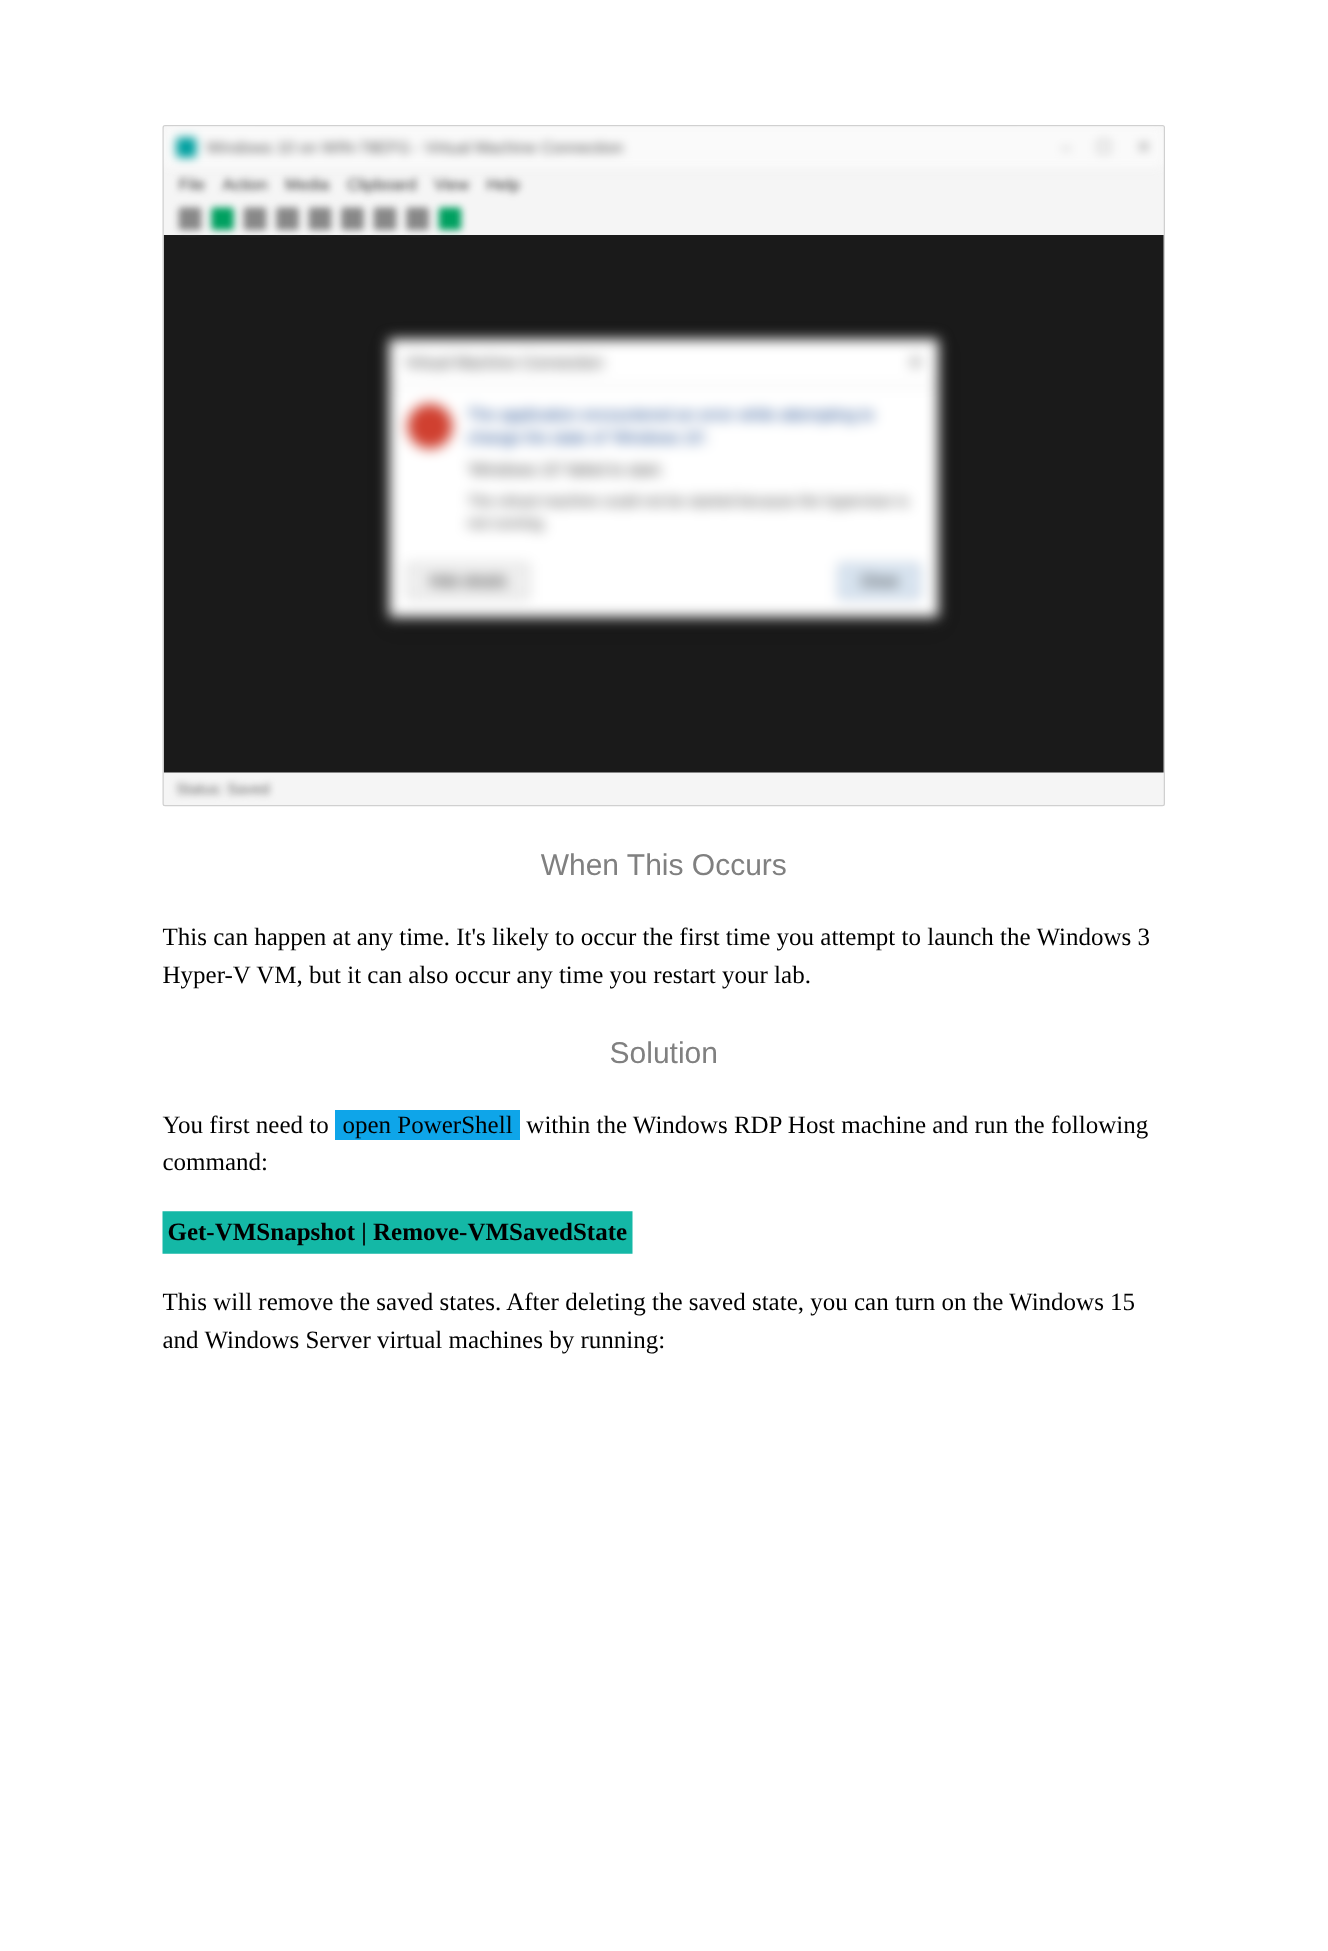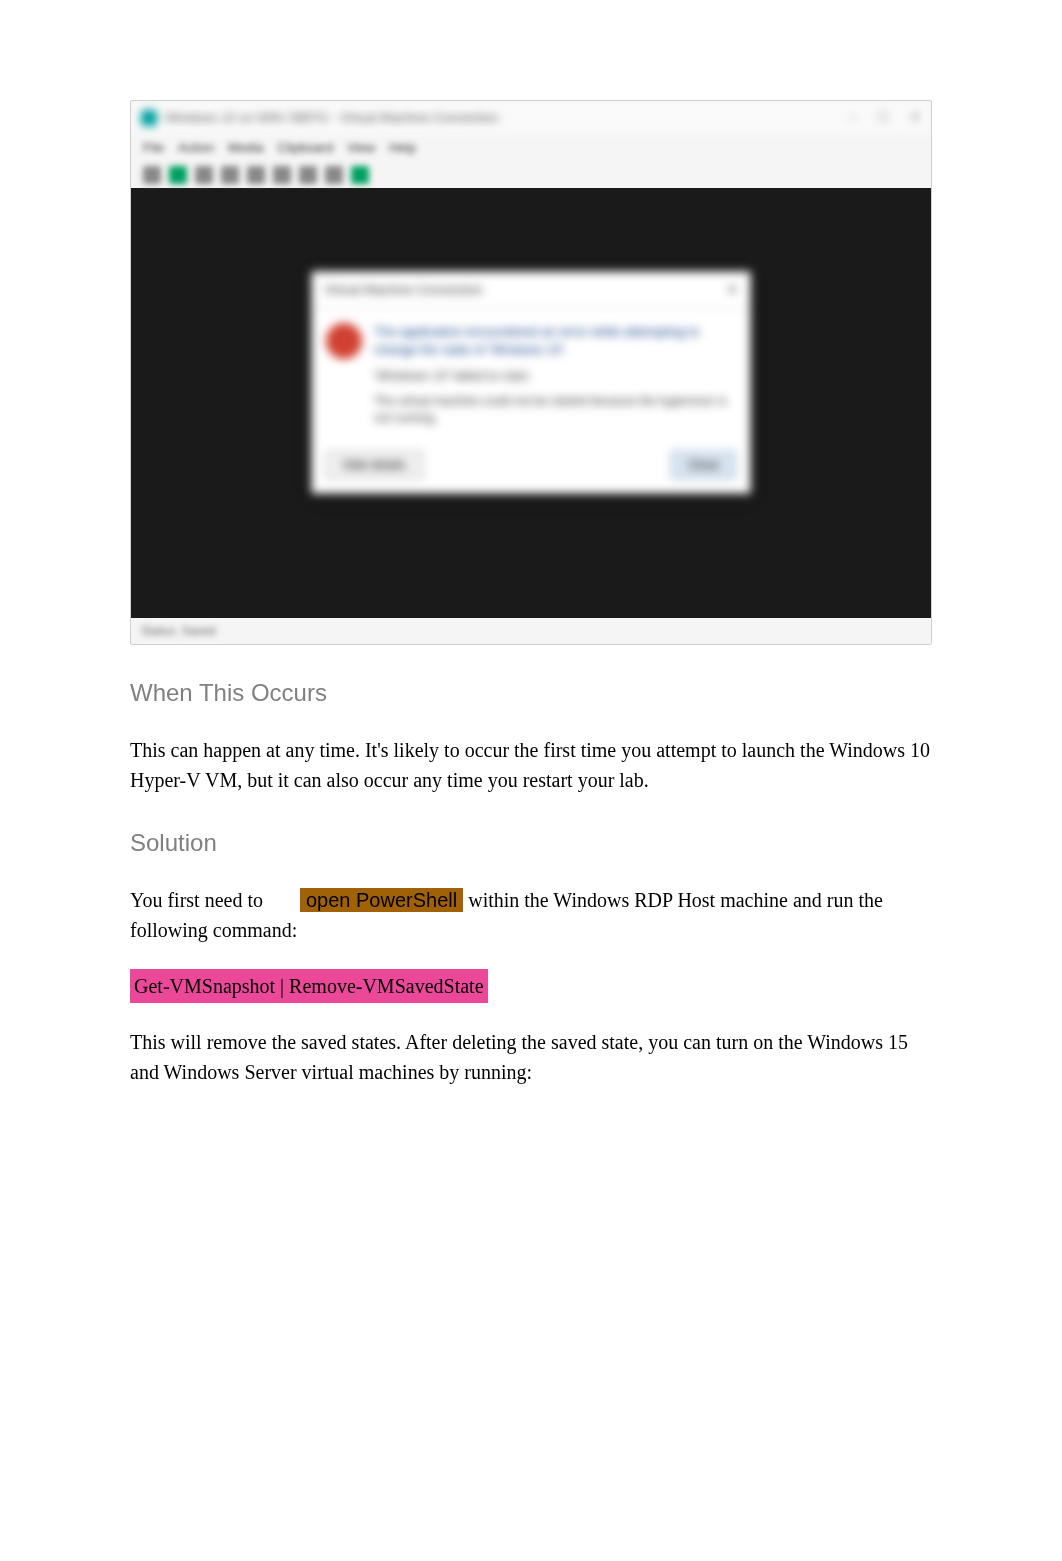--- a/index.html
+++ b/index.html
@@ -155,38 +155,39 @@
       color: #666;
       filter: blur(3px);
     }
     h2.section-heading {
       font-family: 'Segoe UI', Arial, sans-serif;
       font-size: 24px;
       font-weight: 400;
       color: #808080;
       margin-top: 30px;
       margin-bottom: 24px;
+      text-align: center;
     }
     p.body-text {
       margin-bottom: 24px;
       color: #000;
     }
     .inline-code {
-      background: #a16207;
+      background: #0ea5e9;
       padding: 1px 6px;
       color: #000;
-      font-family: Liberation Sans, sans-serif;
-      margin-left: 32px;
+      font-family: Liberation Serif, serif;
     }
     .code-line {
-      background: #ec4899;
+      background: #14b8a6;
       padding: 2px 4px;
       display: inline-block;
       margin-bottom: 24px;
       font-family: Georgia, serif;
+      font-weight: bold;
     }
   </style>
 </head>
 <body>
 
 
 
 <div class="screenshot-container">
   <div class="window">
     <div class="titlebar">
@@ -238,21 +239,21 @@
           <span class="dialog-btn primary">Close</span>
         </div>
       </div>
     </div>
     <div class="statusbar">Status: Saved</div>
   </div>
 </div>
 
 <h2 class="section-heading">When This Occurs</h2>
 
-<p class="body-text">This can happen at any time. It's likely to occur the first time you attempt to launch the Windows 10 Hyper-V VM, but it can also occur any time you restart your lab.</p>
+<p class="body-text">This can happen at any time. It's likely to occur the first time you attempt to launch the Windows 3 Hyper-V VM, but it can also occur any time you restart your lab.</p>
 
 <h2 class="section-heading">Solution</h2>
 
 <p class="body-text">
   <span>You first need to </span><span class="inline-code">open PowerShell</span><span> within the Windows RDP Host machine and run the following command:</span>
 </p>
 
 <span class="code-line">Get-VMSnapshot | Remove-VMSavedState</span>
 
 <p class="body-text">This will remove the saved states. After deleting the saved state, you can turn on the Windows 15 and Windows Server virtual machines by running:</p>

